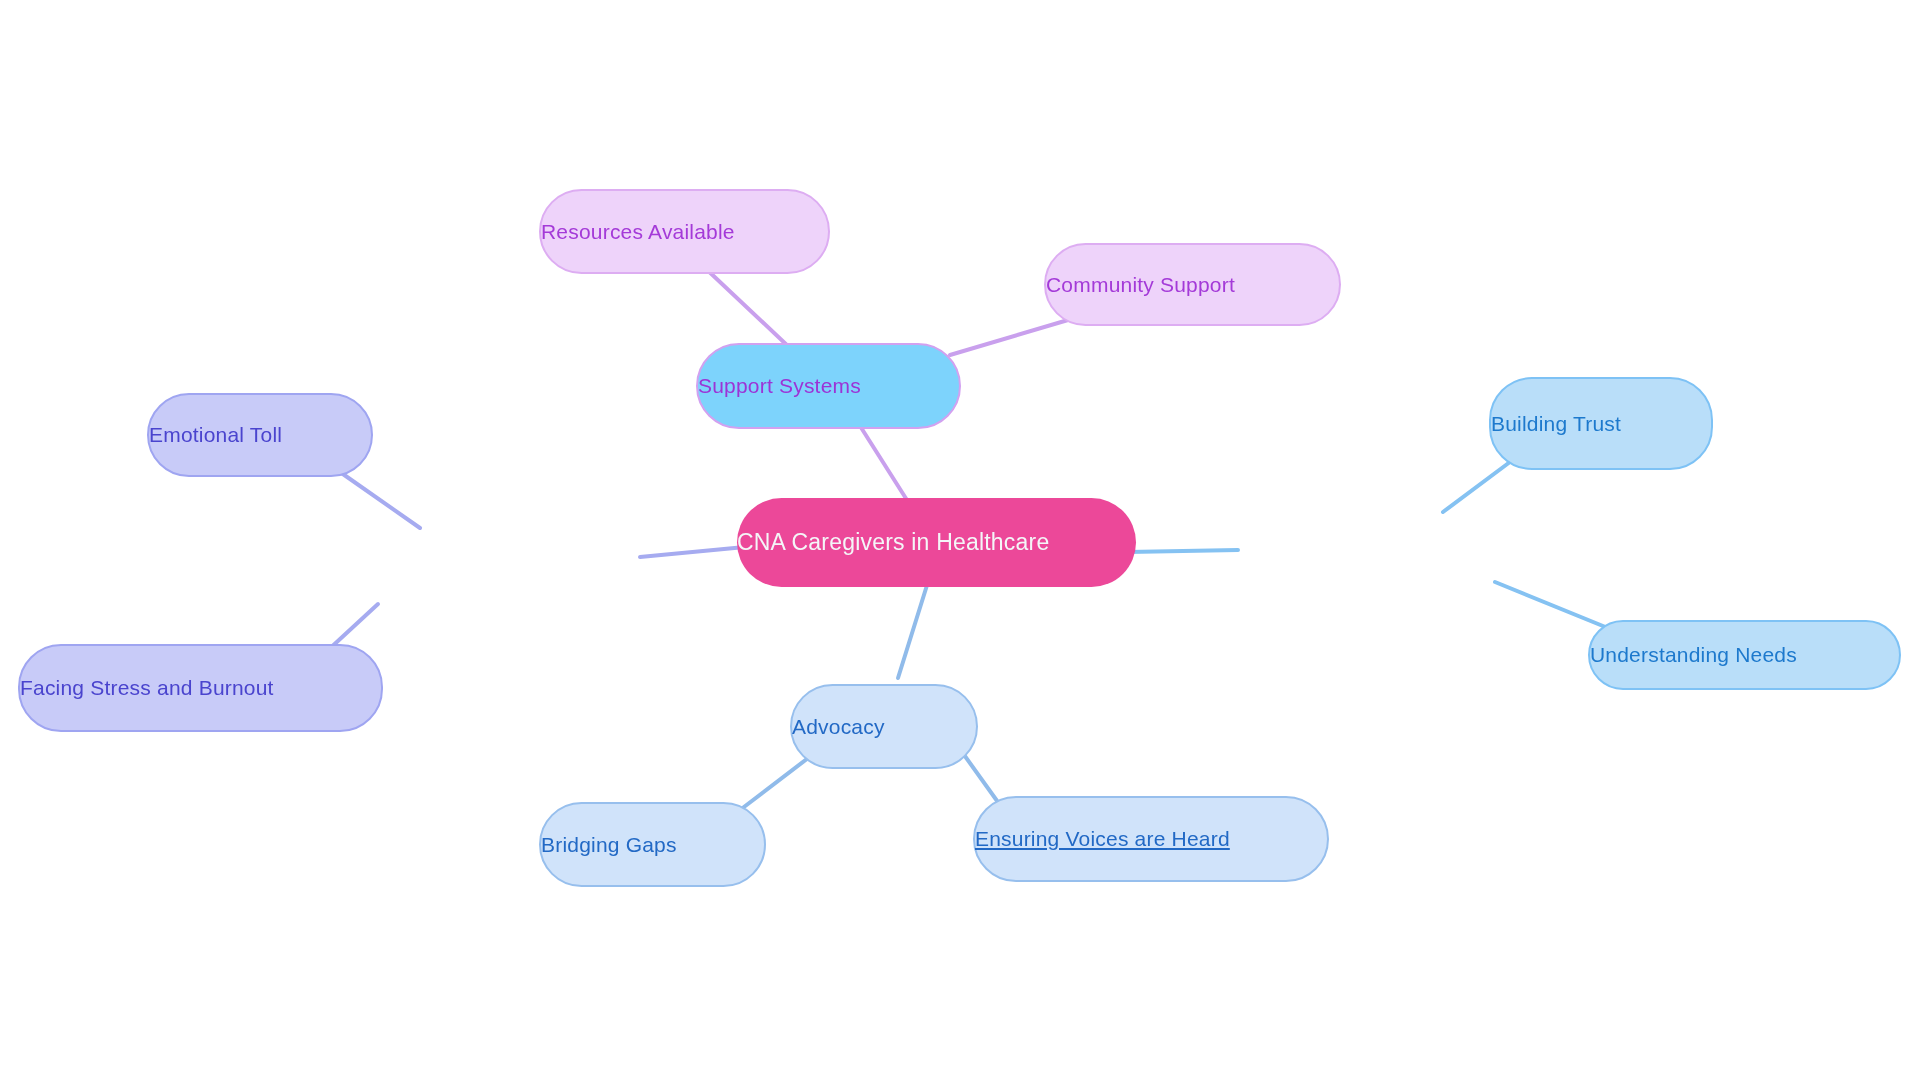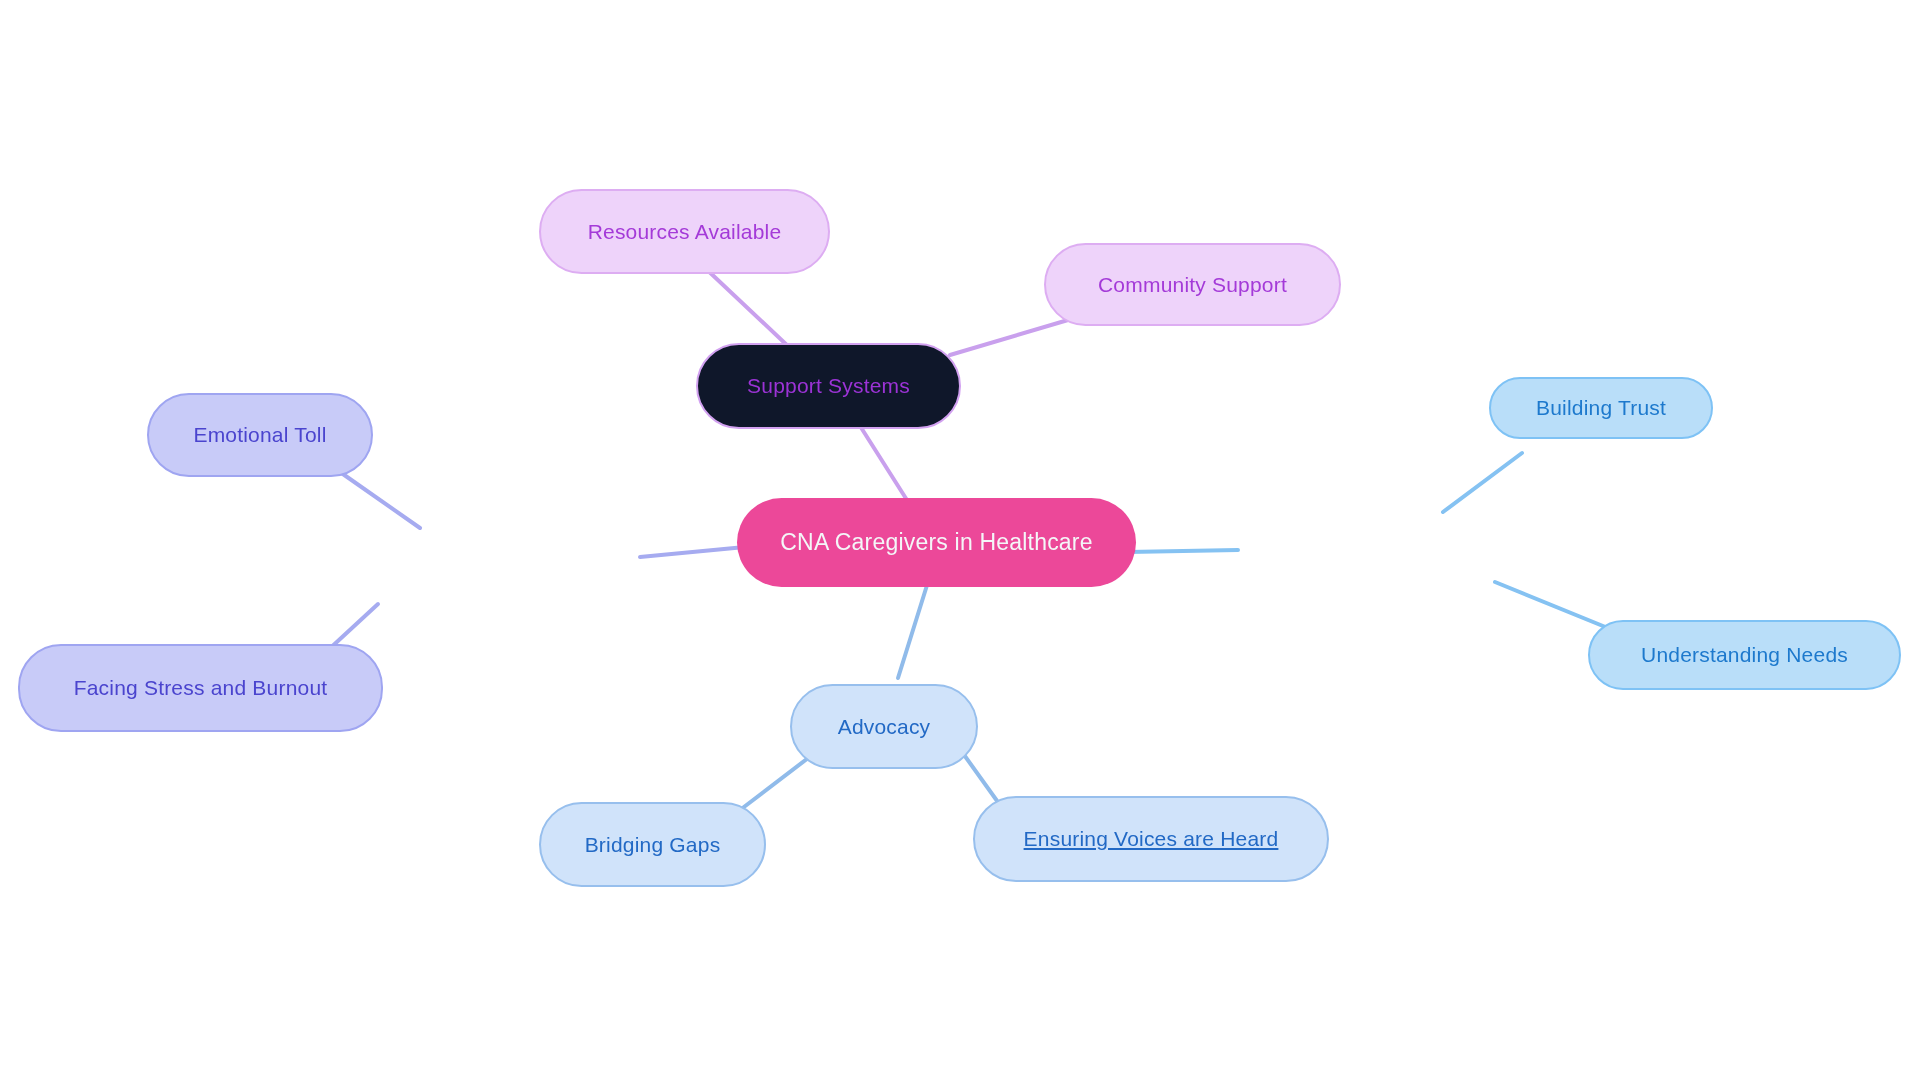--- a/index.html
+++ b/index.html
@@ -28,53 +28,53 @@
   }
   .s-purple { stroke: #c9a0ed; }
   .s-blue   { stroke: #85c2f2; }
   .s-lav    { stroke: #a6abf0; }
   .s-adv    { stroke: #90bbea; }
 
   .node {
     position: absolute;
     display: flex;
     align-items: center;
-    justify-content: center;
+    justify-content: flex-start;
     box-sizing: border-box;
     border-radius: 43px;
     border: 2px solid transparent;
     font-size: 21px;
     font-weight: 500;
     letter-spacing: 0.2px;
     white-space: nowrap;
     cursor: pointer;
     user-select: none;
   }
   .node .lbl { display: block; }
 
   .f-center {
     background: #ec4899;
     border: none;
     color: #f4f6f8;
     font-size: 23px;
     font-weight: 400;
     border-radius: 45px;
   }
-  .f-support        { background: #0f172a; border-color: #d2a1f0; color: #9c33d6; }
+  .f-support        { background: #7dd3fc; border-color: #d2a1f0; color: #9c33d6; }
   .f-support-child  { background: #eed3fa; border-color: #ddadf2; color: #a43ad8; }
   .f-patient        { background: #b9def9; border-color: #7ec2f5; color: #1d79cd; }
   .f-emotional      { background: #c8cbf8; border-color: #9fa5f1; color: #4a44ce; }
   .f-advocacy       { background: #d0e3fa; border-color: #97bfed; color: #2269c5; }
 
   #n-root      { left: 737px;  top: 498px; width: 399px; height: 89px; }
   #n-support   { left: 696px;  top: 343px; width: 265px; height: 86px; }
   #n-resources { left: 539px;  top: 189px; width: 291px; height: 85px; }
   #n-community { left: 1044px; top: 243px; width: 297px; height: 83px; }
   #n-patient   { left: 1230px; top: 508px; width: 284px; height: 86px; }
-  #n-trust     { left: 1489px; top: 377px; width: 224px; height: 62px; }
+  #n-trust     { left: 1489px; top: 377px; width: 224px; height: 93px; }
   #n-needs     { left: 1588px; top: 620px; width: 313px; height: 70px; }
   #n-emotional { left: 337px;  top: 524px; width: 311px; height: 85px; }
   #n-toll      { left: 147px;  top: 393px; width: 226px; height: 84px; }
   #n-stress    { left: 18px;   top: 644px; width: 365px; height: 88px; }
   #n-advocacy  { left: 790px;  top: 672px; width: 188px; height: 85px; margin-top: 12px; }
   #n-bridging  { left: 539px;  top: 802px; width: 227px; height: 85px; }
   #n-ensuring  { left: 973px;  top: 796px; width: 356px; height: 86px; text-decoration: underline; }
 </style>
 </head>
 <body>

